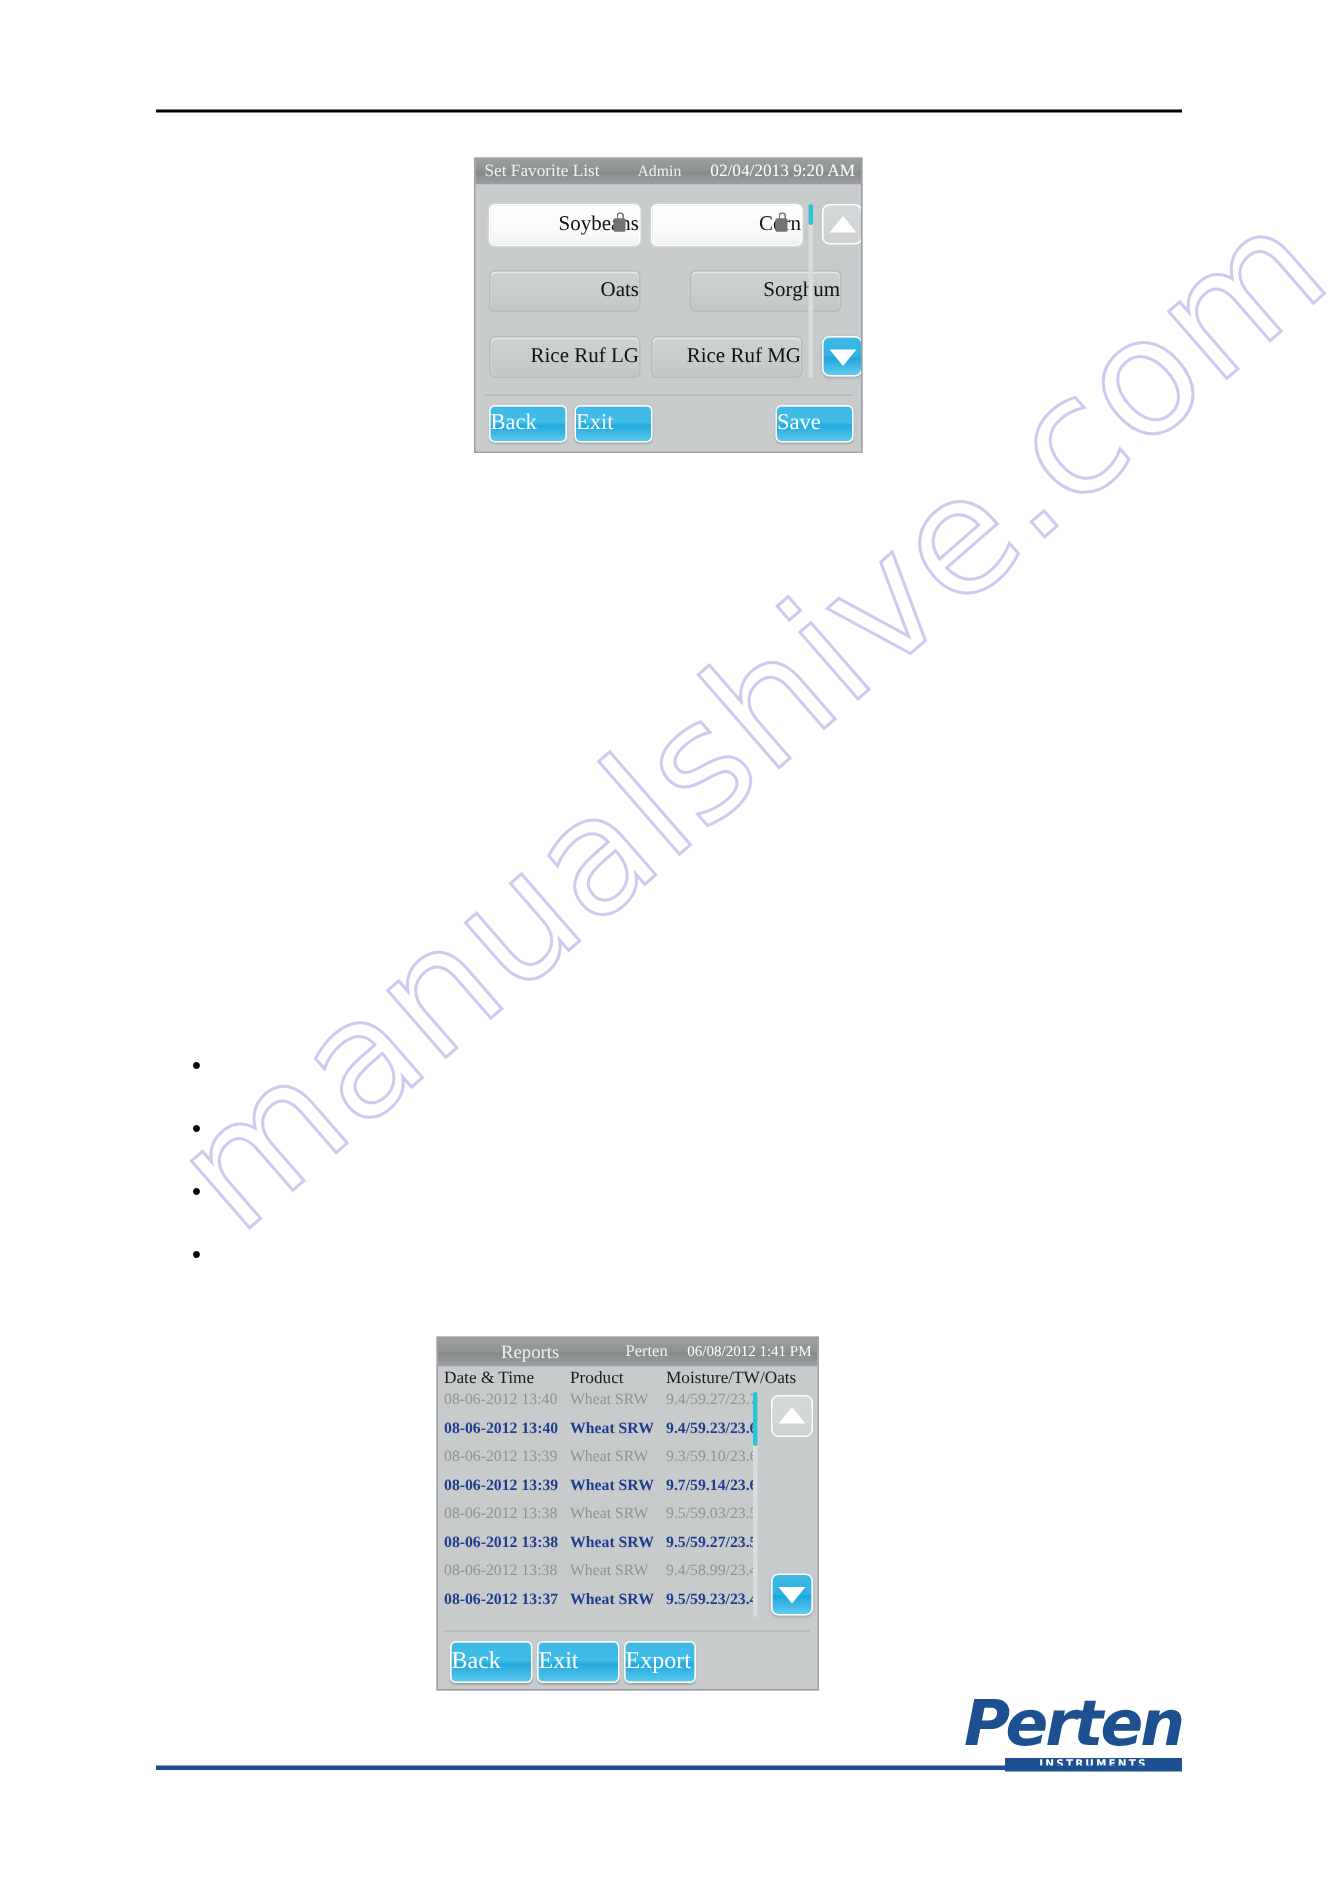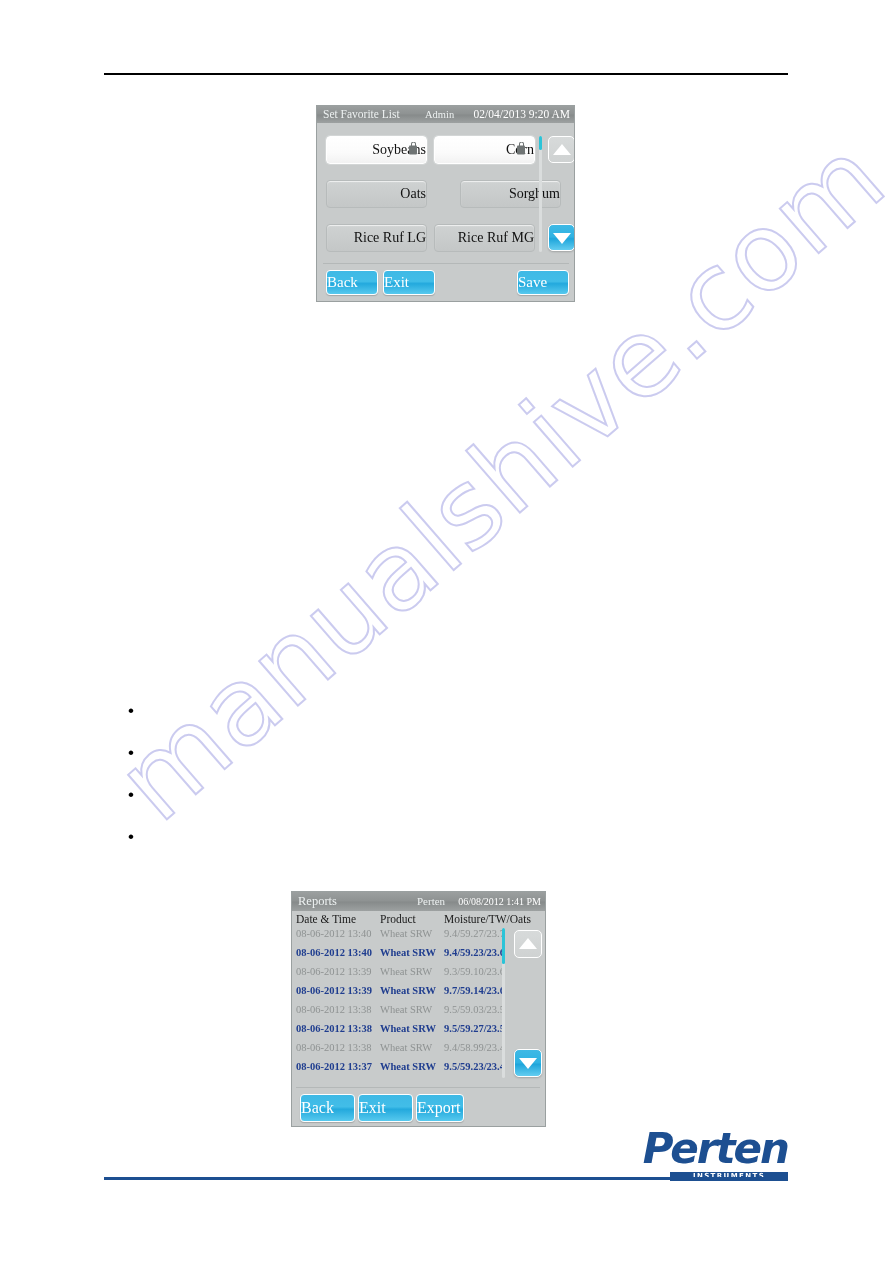--- a/index.html
+++ b/index.html
@@ -350,21 +350,21 @@
       <span class="bullet-text"></span>
     </div>
     <div class="bullet-row">
       <span class="bullet-text"></span>
     </div>
   </div>
 
   <div class="device" style="left:291px; top:891px; width:255px; height:236px;">
 
     <div class="device-titlebar" style="height:19px; line-height:19px;">
-      <span class="tb-title" style="font-size:12.5px;">Reports</span>
+      <span class="tb-title" style="font-size:12.5px;margin-left:36px;">Reports</span>
       <span class="tb-user" style="left:125px; font-size:11px;">Perten</span>
       <span class="tb-datetime" style="font-size:10px;">06/08/2012 1:41 PM</span>
     </div>
 
     <div class="device-body">
 
       <div class="rep-head" style="left:4px; top:2px;">Date &amp; Time</div>
       <div class="rep-head" style="left:88px; top:2px;">Product</div>
       <div class="rep-head" style="left:152px; top:2px;">Moisture/TW/Oats</div>
 

